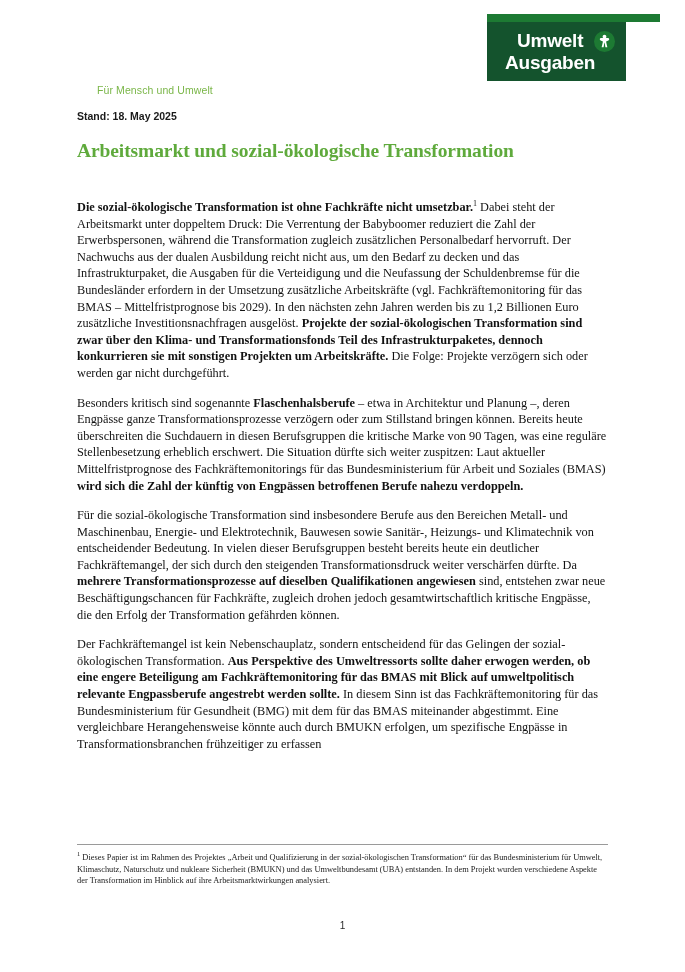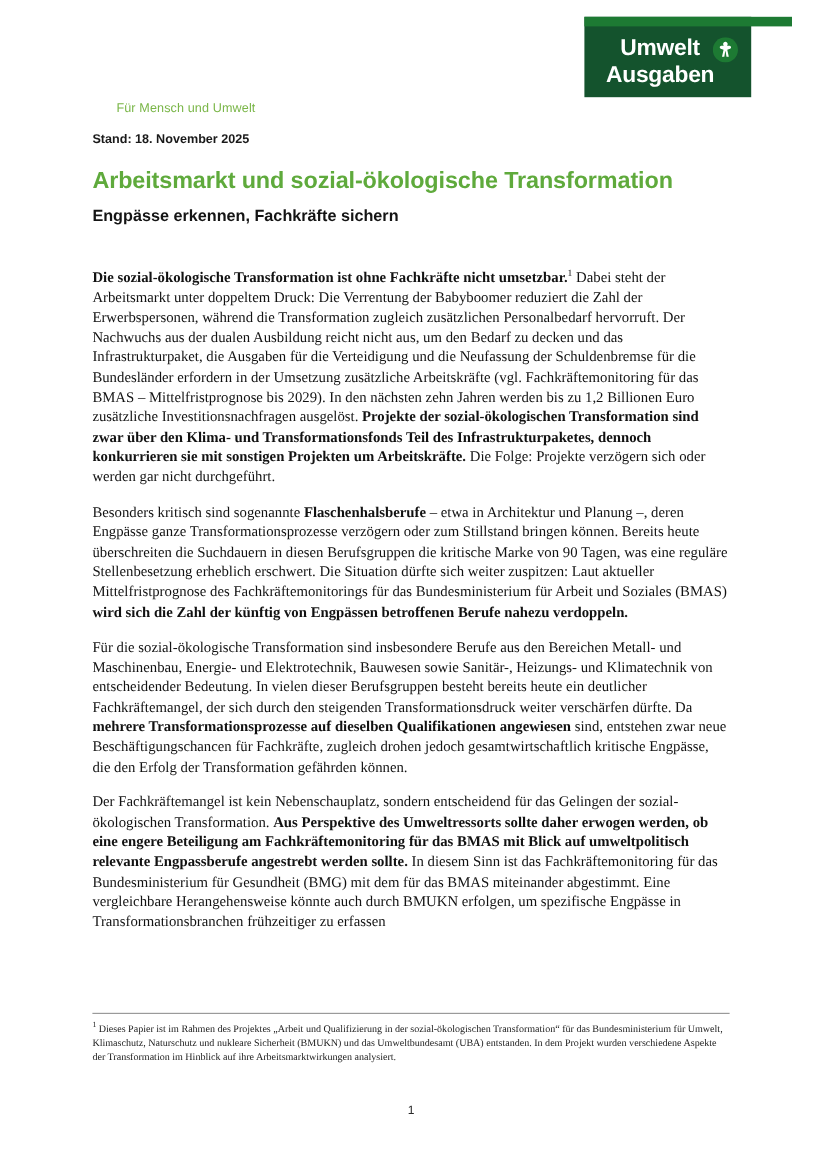--- a/index.html
+++ b/index.html
@@ -81,21 +81,21 @@
     font-size: 10.5px;
     font-weight: bold;
     color: #1a1a1a;
   }
 
   
   .doc-title {
     position: absolute;
     left: 77px;
     top: 140px;
-    font-family: Liberation Sans, sans-serif;
+    font-family: Liberation Serif, serif;
     font-size: 19.5px;
     font-weight: bold;
     color: #5faa3c;
     letter-spacing: -0.1px;
     margin: 0;
   }
   .doc-subtitle {
     position: absolute;
     left: 77px;
     top: 172px;
@@ -105,21 +105,20 @@
     color: #141414;
     margin: 0;
   }
 
   
   .body-area {
     position: absolute;
     left: 77px;
     top: 199px;
     width: 531px;
-    margin-top: 24px;
   }
   .body-area p {
     margin: 0 0 13px 0;
     font-family: "Liberation Serif", "DejaVu Serif", serif;
     font-size: 12.3px;
     line-height: 16.6px;
     text-align: left;
     color: #121212;
   }
   .body-area p b { font-weight: bold; }
@@ -181,24 +180,23 @@
     </div>
     <span class="logo-mark">
       <svg width="21" height="21" viewBox="0 0 42 42" aria-hidden="true">
         <circle cx="21" cy="21" r="21" fill="#1d7a33"></circle>
         <path d="M21 7.5c-2.1 0-3.8 1.7-3.8 3.8 0 1.1 0.5 2.1 1.2 2.8h-4.2c-1.5 0-2.6 1.2-2.6 2.6 0 1.1 0.7 2.1 1.7 2.5l4.6 1.7-2.6 11.6h3.9l1.5-9.2h0.6l1.5 9.2h3.9l-2.6-11.6 4.6-1.7c1-0.4 1.7-1.4 1.7-2.5 0-1.4-1.1-2.6-2.6-2.6h-4.2c0.7-0.7 1.2-1.7 1.2-2.8 0-2.1-1.7-3.8-3.8-3.8z" fill="#ffffff"></path>
       </svg>
     </span>
   </div>
 
   <div class="claim">Für Mensch und Umwelt</div>
-  <div class="stand">Stand: 18. November 2025</div>
+  <div class="stand">Stand: 18. May 2025</div>
 
   <h1 class="doc-title">Arbeitsmarkt und sozial-ökologische Transformation</h1>
-  <h2 class="doc-subtitle">Engpässe erkennen, Fachkräfte sichern</h2>
 
   <div class="body-area" id="body-area">
       <p><b>Die sozial-ökologische Transformation ist ohne Fachkräfte nicht umsetzbar.</b><sup class="fn">1</sup><span> Dabei steht der Arbeitsmarkt unter doppeltem Druck: Die Verrentung der Babyboomer reduziert die Zahl der Erwerbspersonen, während die Transformation zugleich zusätzlichen Personalbedarf hervorruft. Der Nachwuchs aus der dualen Ausbildung reicht nicht aus, um den Bedarf zu decken und das Infrastrukturpaket, die Ausgaben für die Verteidigung und die Neufassung der Schuldenbremse für die Bundesländer erfordern in der Umsetzung zusätzliche Arbeitskräfte (vgl. Fachkräftemonitoring für das BMAS – Mittelfristprognose bis 2029). In den nächsten zehn Jahren werden bis zu 1,2 Billionen Euro zusätzliche Investitionsnachfragen ausgelöst. </span><b>Projekte der sozial-ökologischen Transformation sind zwar über den Klima- und Transformationsfonds Teil des Infrastrukturpaketes, dennoch konkurrieren sie mit sonstigen Projekten um Arbeitskräfte.</b><span> Die Folge: Projekte verzögern sich oder werden gar nicht durchgeführt.</span></p>
       <p><span>Besonders kritisch sind sogenannte </span><b>Flaschenhalsberufe</b><span> – etwa in Architektur und Planung –, deren Engpässe ganze Transformationsprozesse verzögern oder zum Stillstand bringen können. Bereits heute überschreiten die Suchdauern in diesen Berufsgruppen die kritische Marke von 90 Tagen, was eine reguläre Stellenbesetzung erheblich erschwert. Die Situation dürfte sich weiter zuspitzen: Laut aktueller Mittelfristprognose des Fachkräftemonitorings für das Bundesministerium für Arbeit und Soziales (BMAS) </span><b>wird sich die Zahl der künftig von Engpässen betroffenen Berufe nahezu verdoppeln.</b></p>
       <p><span>Für die sozial-ökologische Transformation sind insbesondere Berufe aus den Bereichen Metall- und Maschinenbau, Energie- und Elektrotechnik, Bauwesen sowie Sanitär-, Heizungs- und Klimatechnik von entscheidender Bedeutung. In vielen dieser Berufsgruppen besteht bereits heute ein deutlicher Fachkräftemangel, der sich durch den steigenden Transformationsdruck weiter verschärfen dürfte. Da </span><b>mehrere Transformationsprozesse auf dieselben Qualifikationen angewiesen</b><span> sind, entstehen zwar neue Beschäftigungschancen für Fachkräfte, zugleich drohen jedoch gesamtwirtschaftlich kritische Engpässe, die den Erfolg der Transformation gefährden können.</span></p>
       <p><span>Der Fachkräftemangel ist kein Nebenschauplatz, sondern entscheidend für das Gelingen der sozial-ökologischen Transformation. </span><b>Aus Perspektive des Umweltressorts sollte daher erwogen werden, ob eine engere Beteiligung am Fachkräftemonitoring für das BMAS mit Blick auf umweltpolitisch relevante Engpassberufe angestrebt werden sollte.</b><span> In diesem Sinn ist das Fachkräftemonitoring für das Bundesministerium für Gesundheit (BMG) mit dem für das BMAS miteinander abgestimmt. Eine vergleichbare Herangehensweise könnte auch durch BMUKN erfolgen, um spezifische Engpässe in Transformationsbranchen frühzeitiger zu erfassen</span></p>
     </div>
 
   <div class="footnote-rule"></div>
   <div class="footnote" id="footnote"><sup>1</sup><span> Dieses Papier ist im Rahmen des Projektes </span><span class="link">„Arbeit und Qualifizierung in der sozial-ökologischen Transformation“</span><span> für das Bundesministerium für Umwelt, Klimaschutz, Naturschutz und nukleare Sicherheit (BMUKN) und das Umweltbundesamt (UBA) entstanden. In dem Projekt wurden verschiedene Aspekte der Transformation im Hinblick auf ihre Arbeitsmarktwirkungen analysiert.</span></div>

